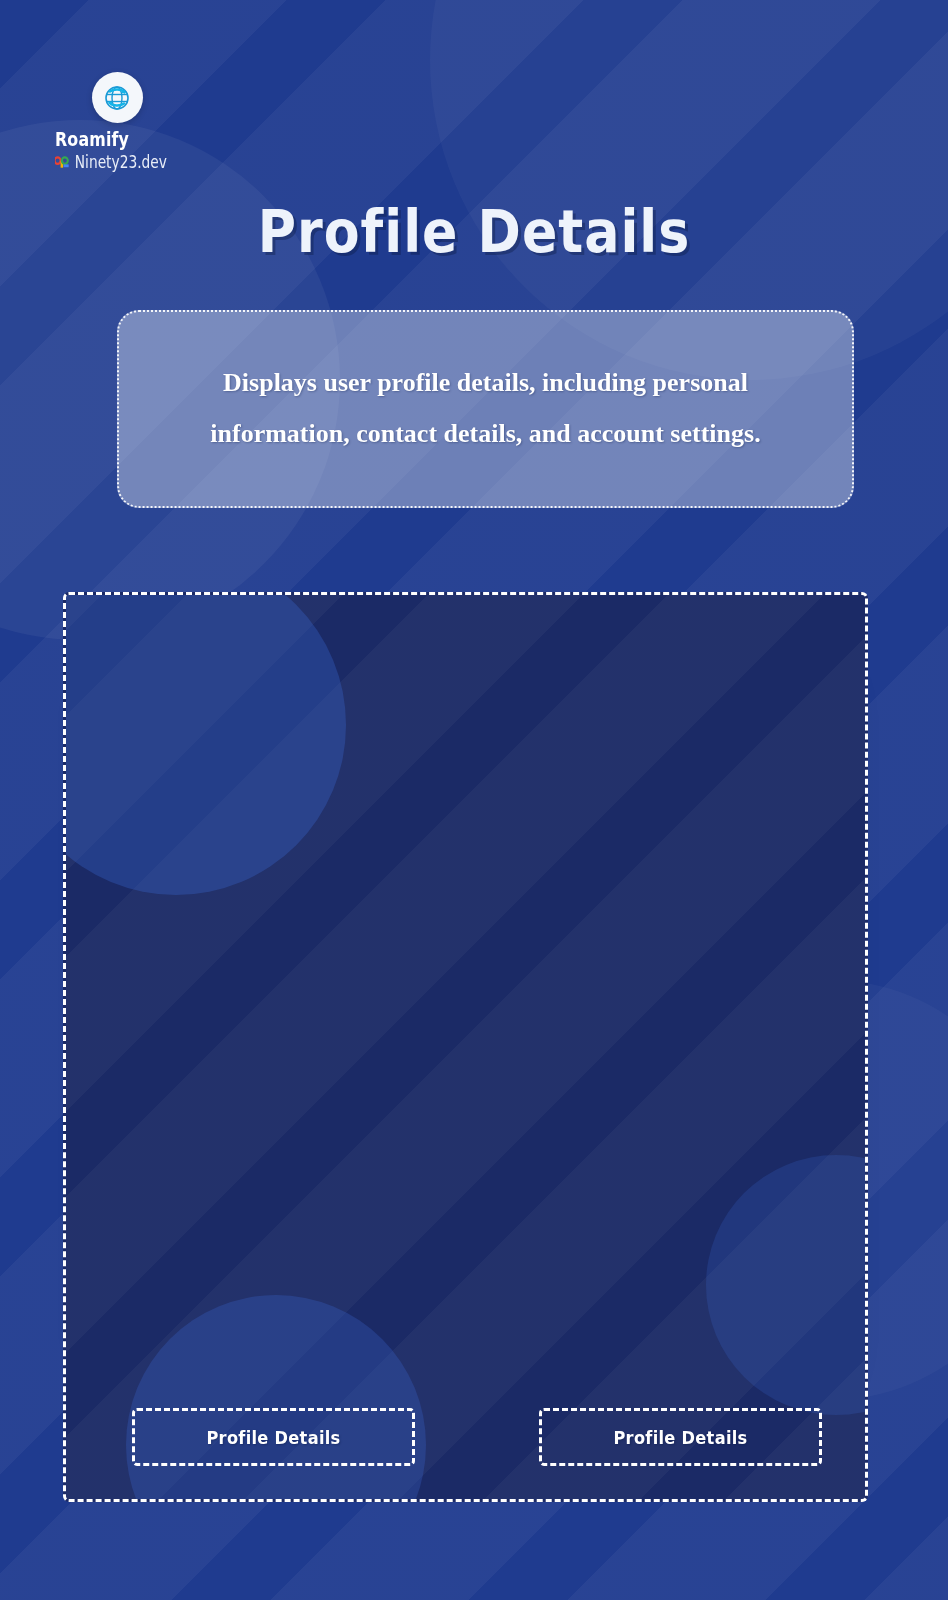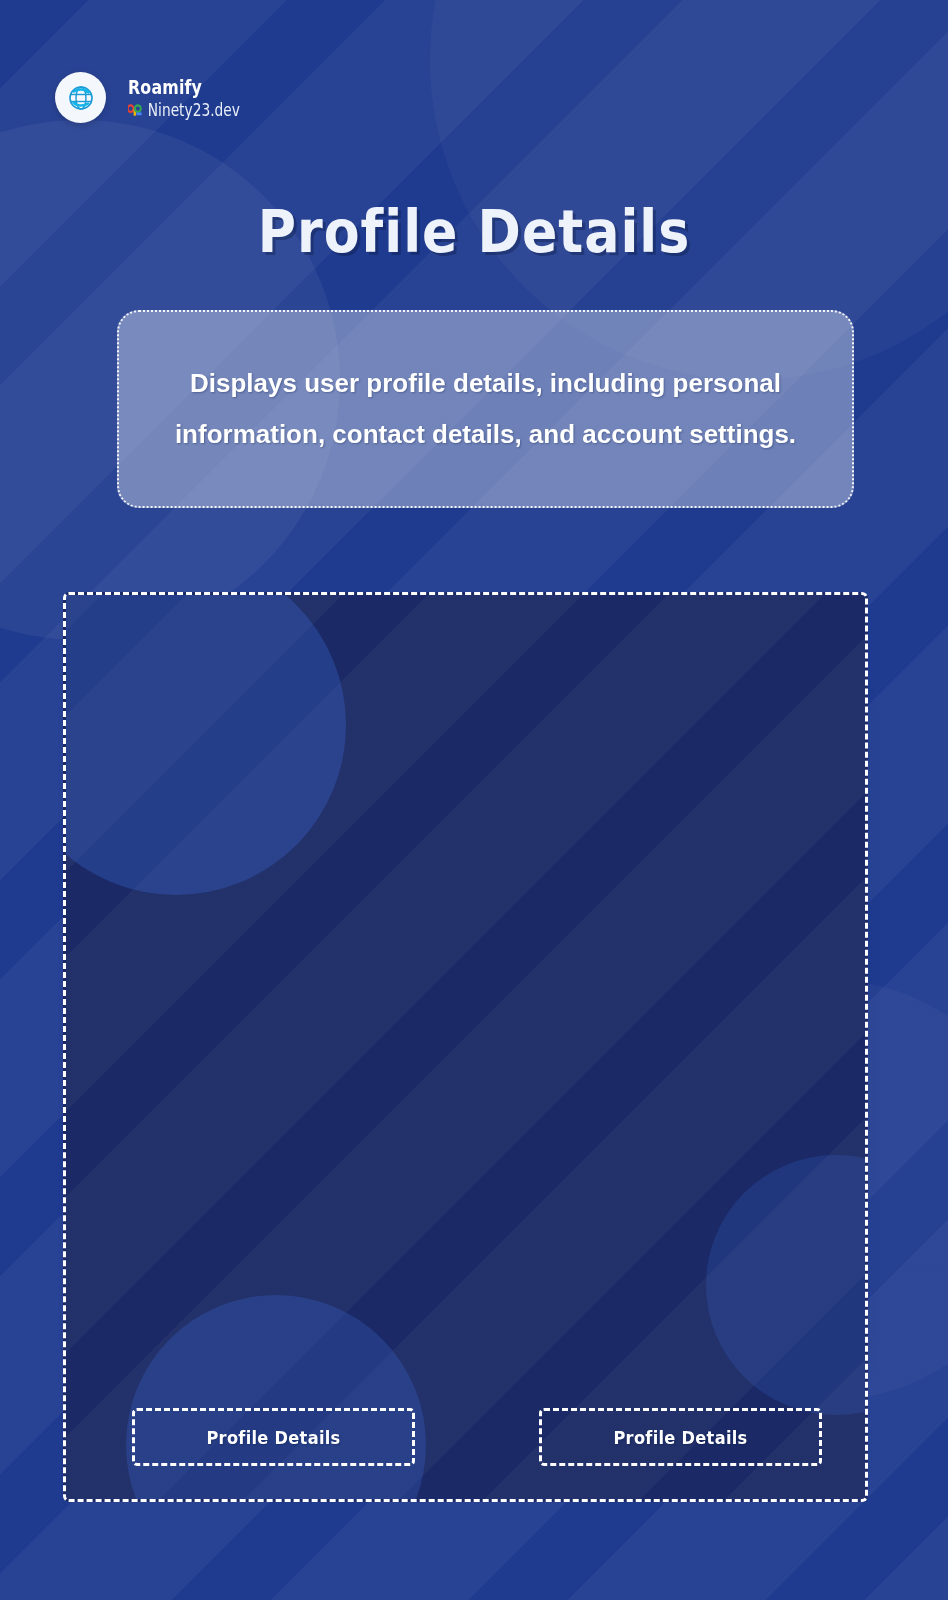--- a/index.html
+++ b/index.html
@@ -40,22 +40,23 @@
   .blob-b { width: 640px; height: 640px; left: 430px; top: -260px; background: rgba(255,255,255,0.035); }
   .blob-c { width: 420px; height: 420px; left: 620px; top: 980px; background: rgba(255,255,255,0.03); }
 
   
   .brand {
     position: absolute;
     left: 55px;
     top: 72px;
     display: flex;
     align-items: center;
-    gap: 22px;
+    gap: 4px;
     z-index: 5;
+    flex-direction: column;
   }
   .brand-logo {
     width: 51px; height: 51px;
     border-radius: 50%;
     background: #f4f7fb;
     display: flex; align-items: center; justify-content: center;
     box-shadow: 0 2px 6px rgba(0,0,0,0.18);
     flex-shrink: 0;
   }
   .brand-text { display: flex; flex-direction: column; gap: 1px; }
@@ -109,21 +110,21 @@
     padding: 0 46px;
     z-index: 5;
     overflow: hidden;
   }
   .desc-text {
     color: #ffffff;
     font-size: 26px;
     line-height: 1.95;
     text-align: center;
     font-weight: bold;
-    font-family: Liberation Sans, sans-serif;
+    font-family: Liberation Serif, serif;
     text-shadow: 1px 1px 2px rgba(20,35,80,0.35);
   }
 
   
   .showcase {
     position: absolute;
     left: 63px;
     top: 592px;
     width: 805px;
     height: 910px;

